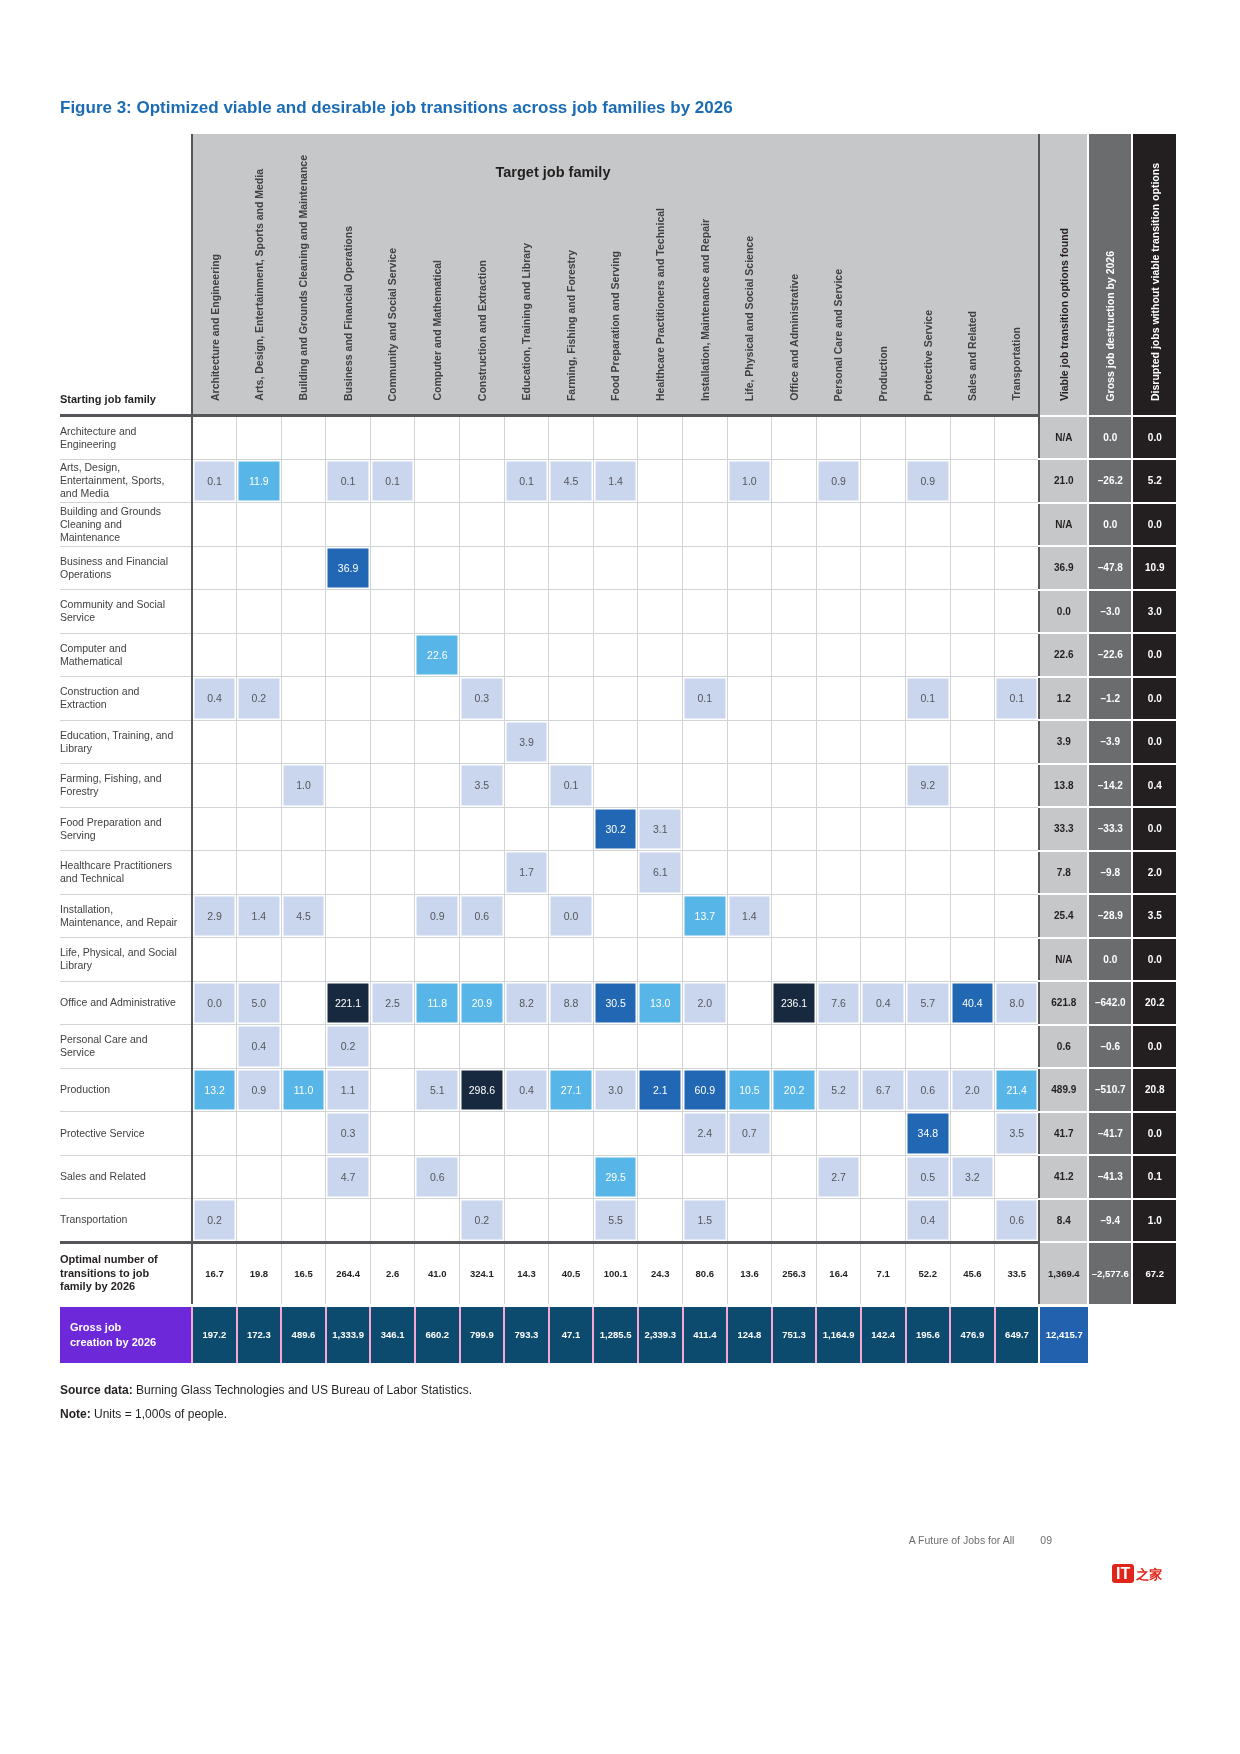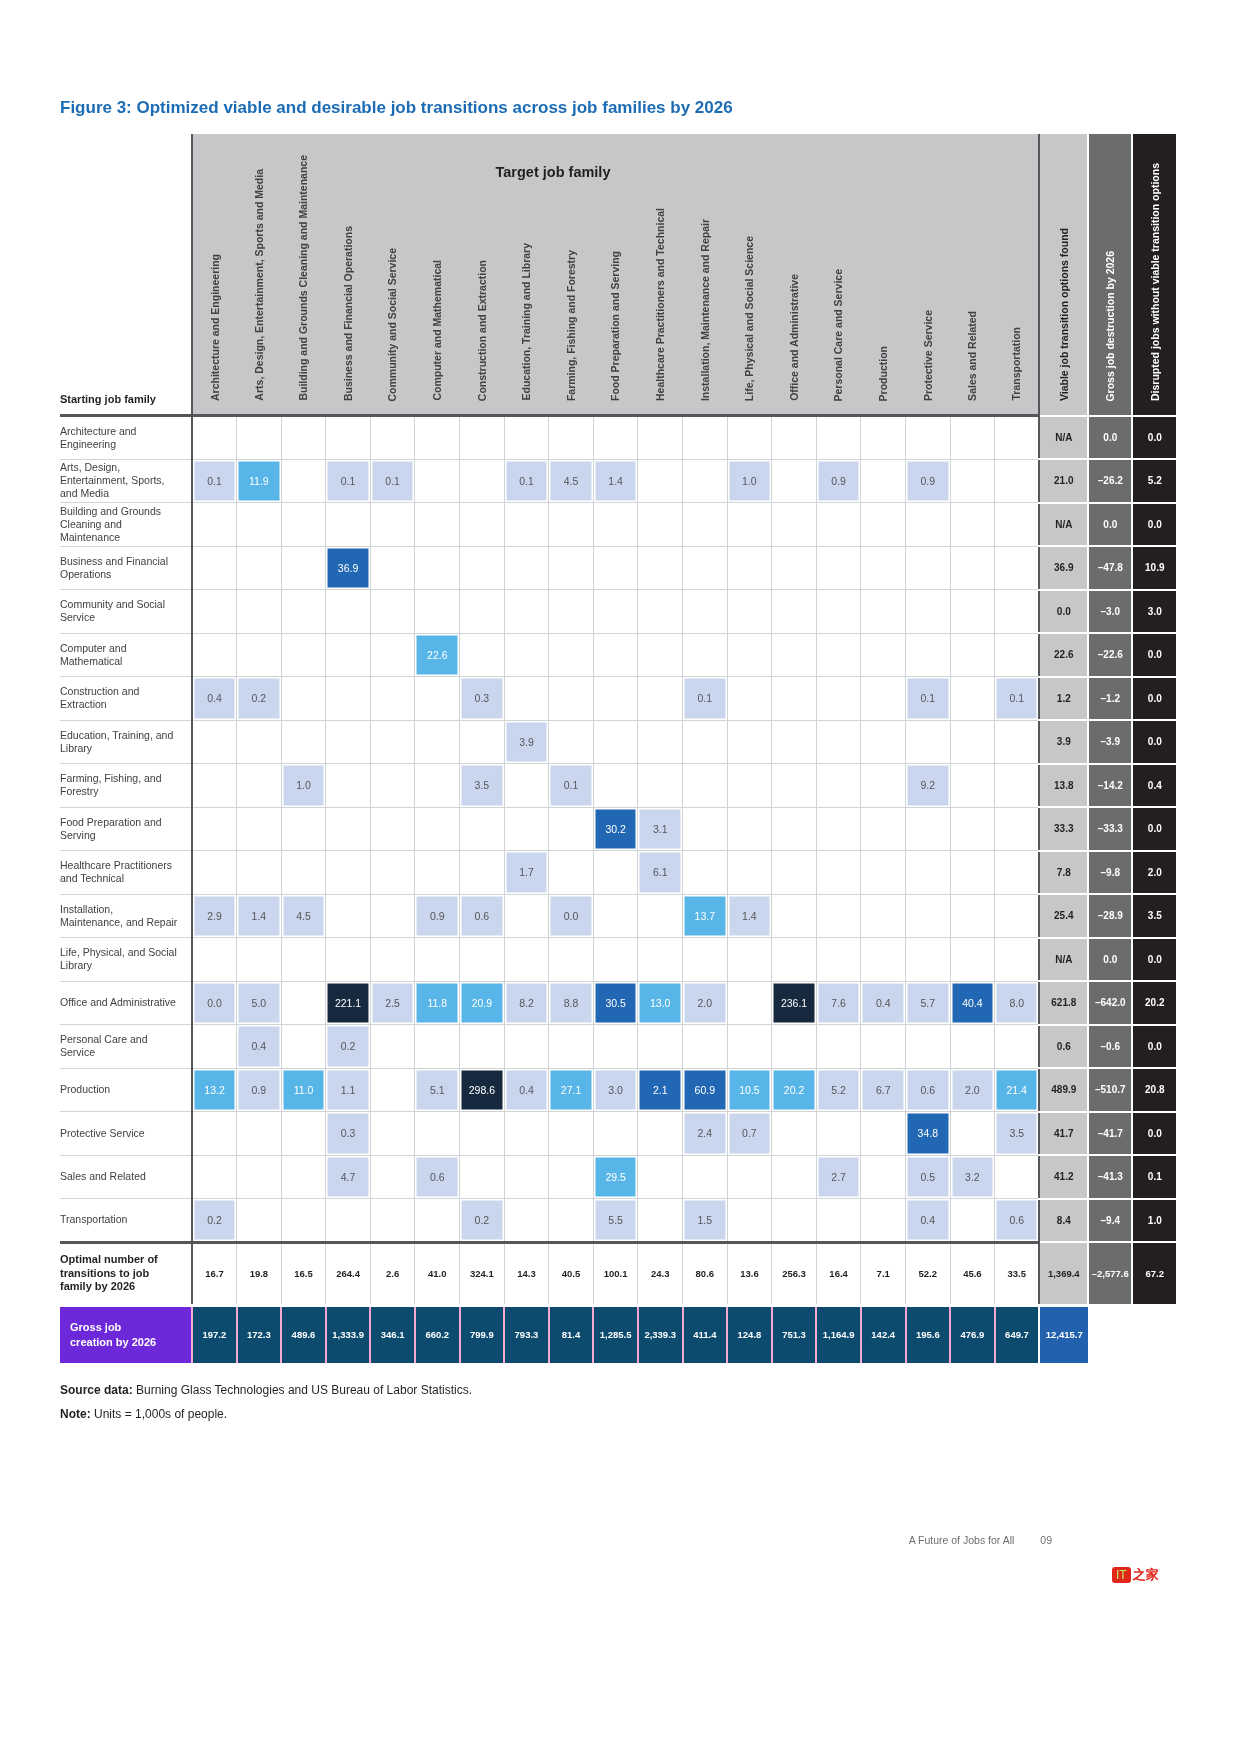--- a/index.html
+++ b/index.html
@@ -53,21 +53,21 @@
   .cre-total-inner{height:56px;background:#2161ae;color:#fff;font-weight:bold;font-size:9.5px;
     display:flex;align-items:center;justify-content:center;}
   td.cre-empty{background:#fff;}
   .source,.note{font-size:12px;color:#231f20;margin:0;}
   .source{margin-top:20px;}
   .note{margin-top:10px;}
   .book-footer{position:absolute;top:1506px;left:0;width:1052px;text-align:right;
     font-size:10.5px;color:#6d6e71;}
   .book-footer .pagenum{margin-left:26px;}
   .logo{position:absolute;top:1537px;left:1112px;white-space:nowrap;}
-  .logo-it{background:#e0251b;color:#bef264;font-weight:normal;font-size:12px;padding:1px 4px;
+  .logo-it{background:#e0251b;color:#ffffff;font-weight:bold;font-size:16px;padding:1px 4px;
     border-radius:3px;}
   .logo-cn{color:#e0251b;font-weight:bold;font-size:13px;margin-left:2px;}
 </style>
 </head>
 <body>
 
 <div class="page">
   <div class="content">
     <h1 class="title">Figure 3: Optimized viable and desirable job transitions across job families by 2026</h1>
 
@@ -632,21 +632,21 @@
             <tr class="creation-row">
               <td class="cre-label">Gross job creation by 2026</td>
               <td class="cre-cell">197.2</td>
               <td class="cre-cell">172.3</td>
               <td class="cre-cell">489.6</td>
               <td class="cre-cell">1,333.9</td>
               <td class="cre-cell">346.1</td>
               <td class="cre-cell">660.2</td>
               <td class="cre-cell">799.9</td>
               <td class="cre-cell">793.3</td>
-              <td class="cre-cell">81.4</td>
+              <td class="cre-cell">47.1</td>
               <td class="cre-cell">1,285.5</td>
               <td class="cre-cell">2,339.3</td>
               <td class="cre-cell">411.4</td>
               <td class="cre-cell">124.8</td>
               <td class="cre-cell">751.3</td>
               <td class="cre-cell">1,164.9</td>
               <td class="cre-cell">142.4</td>
               <td class="cre-cell">195.6</td>
               <td class="cre-cell">476.9</td>
               <td class="cre-cell">649.7</td>

